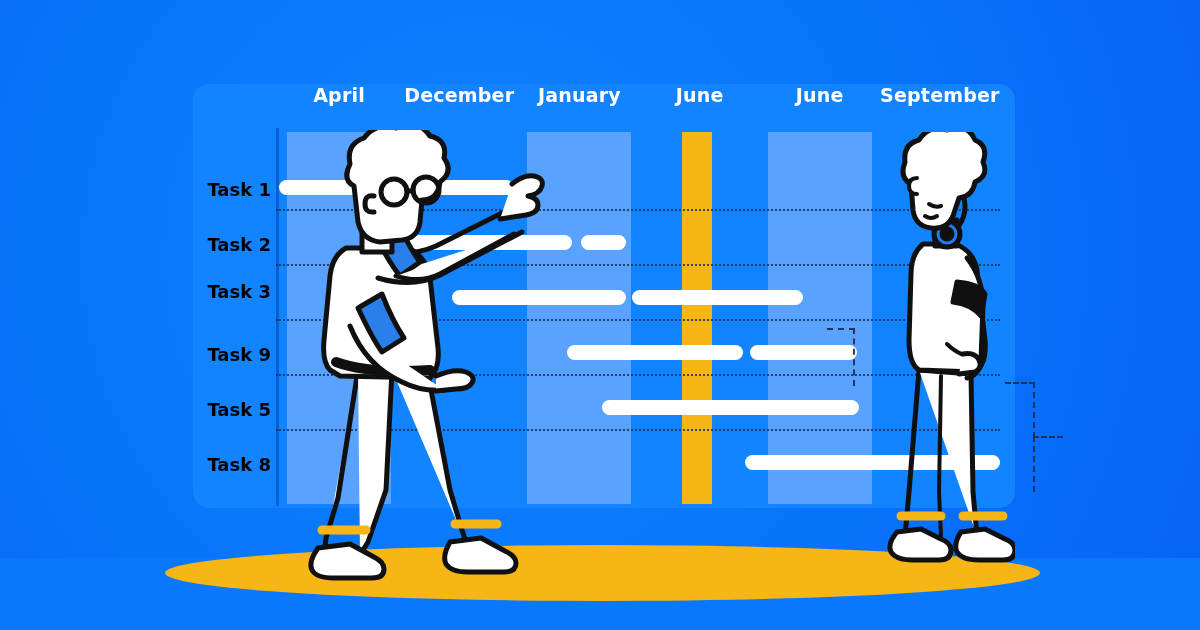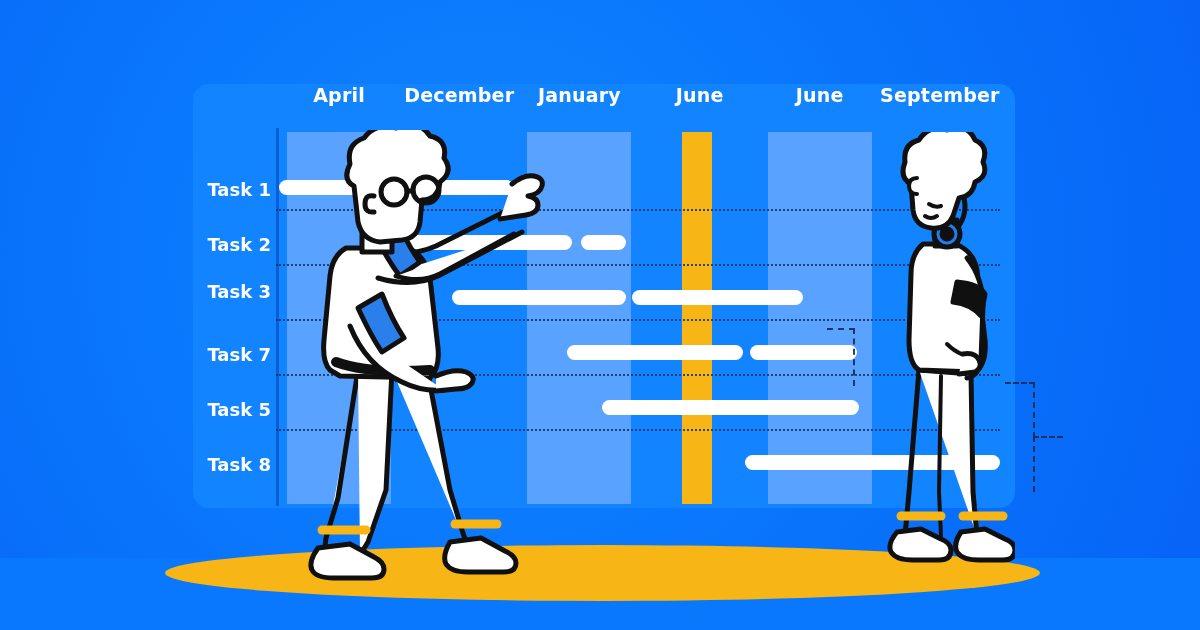--- a/index.html
+++ b/index.html
@@ -39,21 +39,21 @@
   .m-label{
     position:absolute;top:0;color:#ffffff;font-weight:bold;font-size:19px;
     letter-spacing:.2px;white-space:nowrap;text-align:center;
   }
 
   
   .rowline{position:absolute;left:83px;width:724px;height:0;
            border-top:2px dotted #14325e;opacity:.85;}
   .tasklabel{
     position:absolute;left:0;width:78px;text-align:right;
-    color:#ffffff;font-weight:bold;font-size:18px;white-space:nowrap;
+    color:#000000;font-weight:bold;font-size:18px;white-space:nowrap;
   }
 
   
   .bar{position:absolute;height:15px;background:#ffffff;border-radius:8px;}
   .dep{position:absolute;border:2px dashed #1a2b4d;border-left:none;
        border-bottom:none;opacity:.9;}
   .dep2{position:absolute;border:2px dashed #1a2b4d;border-right:none;
        border-bottom:none;opacity:.9;}
 
   
@@ -97,21 +97,21 @@
         <div class="rowline" style="top: 180px;"></div>
         <div class="rowline" style="top: 235px;"></div>
         <div class="rowline" style="top: 290px;"></div>
         <div class="rowline" style="top: 345px;"></div>
       </div>
 
     <div id="tasklabels">
         <div class="tasklabel" style="top: 95px;">Task 1</div>
         <div class="tasklabel" style="top: 150px;">Task 2</div>
         <div class="tasklabel" style="top: 197px;">Task 3</div>
-        <div class="tasklabel" style="top: 260px;">Task 7</div>
+        <div class="tasklabel" style="top: 260px;">Task 9</div>
         <div class="tasklabel" style="top: 315px;">Task 5</div>
         <div class="tasklabel" style="top: 370px;">Task 8</div>
       </div>
 
     <div id="bars">
         <div class="bar" style="left: 86px; width: 235.046px; top: 96px;"></div>
         <div class="bar" style="left: 193.429px; width: 186.018px; top: 151px;"></div>
         <div class="bar" style="left: 388.099px; width: 44.702px; top: 151px;"></div>
         <div class="bar" style="left: 259.04px; width: 173.761px; top: 206px;"></div>
         <div class="bar" style="left: 438.569px; width: 171.598px; top: 206px;"></div>

